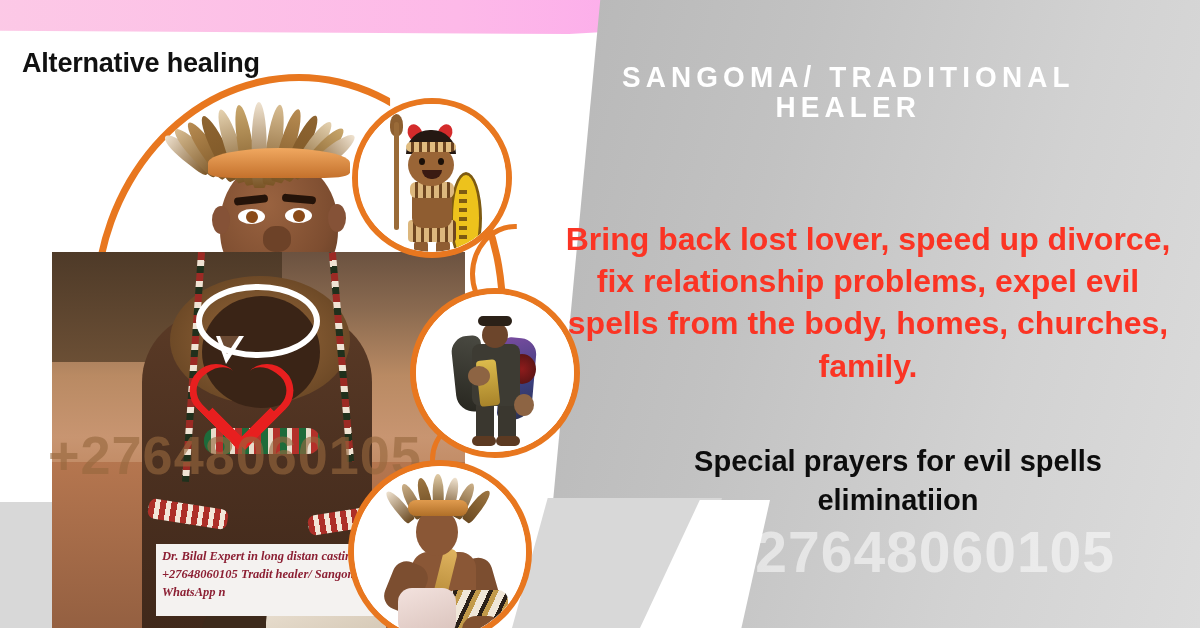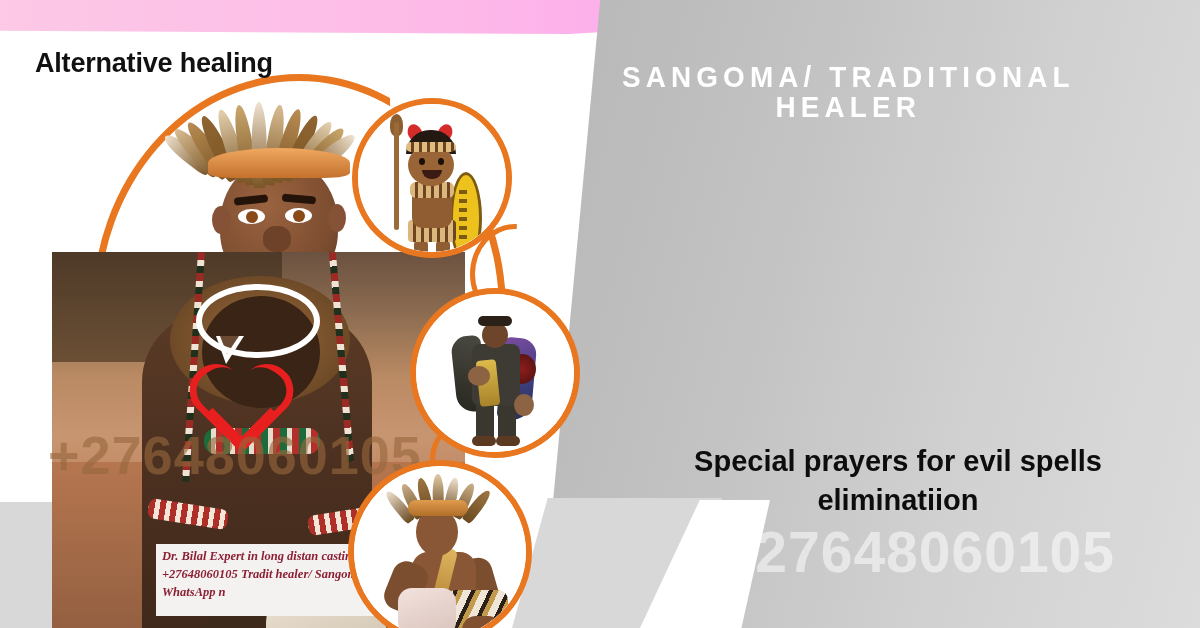--- a/index.html
+++ b/index.html
@@ -95,21 +95,21 @@
   
   .wm-photo{position:absolute;left:48px;top:392px;font:700 54px/1 "Liberation Sans",sans-serif;
     color:rgba(150,104,62,.62);letter-spacing:1px;white-space:nowrap;}
 
   
   .caption{position:absolute;left:156px;top:508px;width:230px;height:72px;background:#f4f2f0;
     padding:4px 6px;box-sizing:border-box;overflow:hidden;
     font:italic 700 12.5px/1.42 "Liberation Serif",serif;color:#8c1f33;}
 
   
-  .alt-head{position:absolute;left:35px;top:50px;font:700 27px/1 "Liberation Sans",sans-serif;color:#111;letter-spacing:-.2px;}
+  .alt-head{position:absolute;left:22px;top:50px;font:700 27px/1 "Liberation Sans",sans-serif;color:#111;letter-spacing:-.2px;}
 
   
   .circ{position:absolute;border-radius:50%;background:#fff;border:6px solid #e8771f;overflow:hidden;}
   .circ-inner{position:absolute;inset:0;border-radius:50%;overflow:hidden;background:#fff;}
   .c1{left:352px;top:62px;width:148px;height:148px;}
   .c2{left:410px;top:252px;width:158px;height:158px;}
   .c3{left:348px;top:424px;width:172px;height:172px;}
 
   
   .conn{position:absolute;border:5px solid #e8771f;border-radius:50%;background:transparent;}
@@ -321,16 +321,17 @@
         <div class="h-head"></div>
         <div class="h-crown"></div>
       </div>
     </div>
 
   </div>
 
   <div class="alt-head">Alternative healing</div>
 
   <div class="kicker">SANGOMA/ TRADITIONAL HEALER</div>
+  <div class="redtext">Bring back lost lover, speed up divorce, fix relationship problems, expel evil spells from the body, homes, churches, family.</div>
   <div class="blacktext">Special prayers for  evil spells eliminatiion</div>
   <div class="wm-right">+27648060105</div>
 
 </div>
 
 </body></html>

